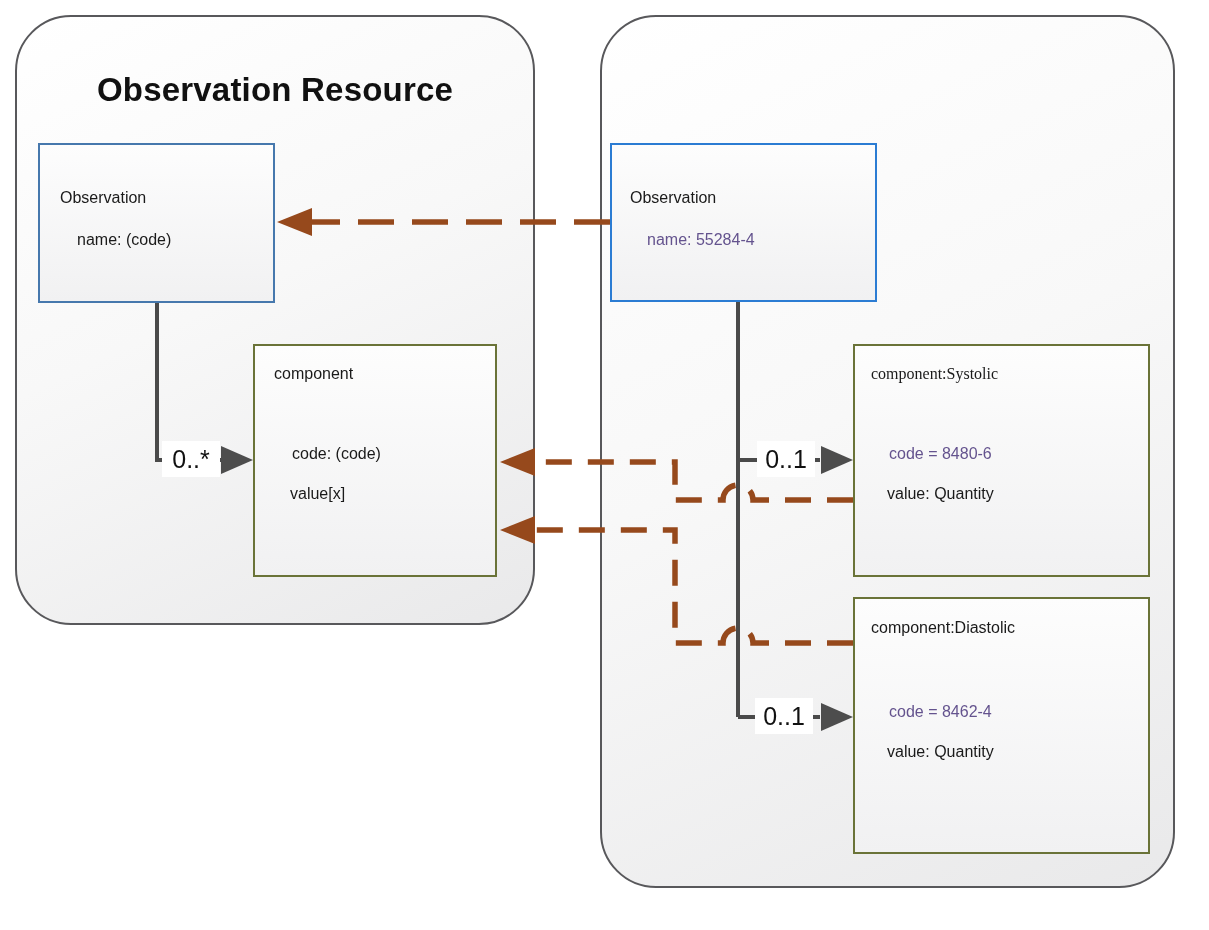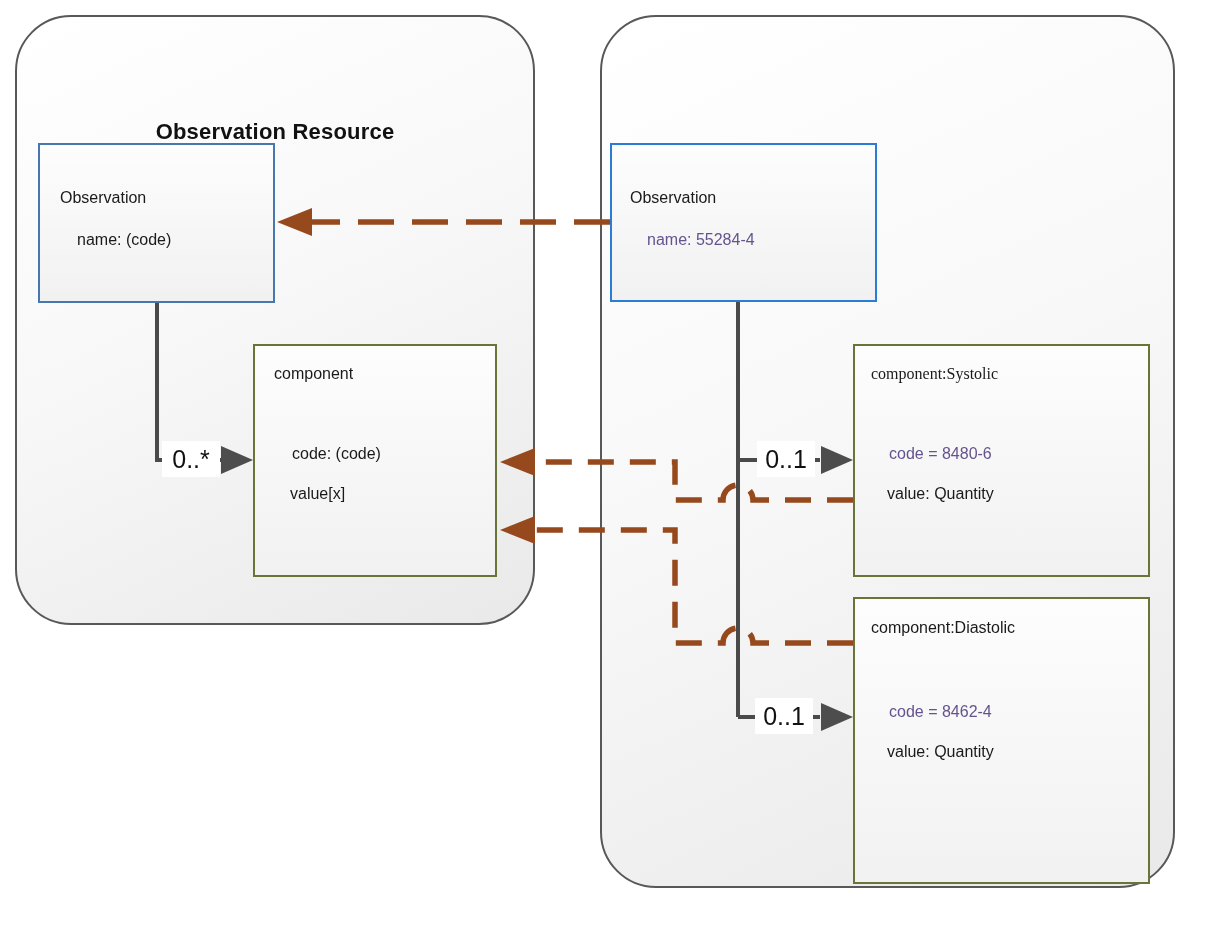--- a/index.html
+++ b/index.html
@@ -15,25 +15,24 @@
     position: absolute;
     border: 2.5px solid #58585b;
     border-radius: 56px;
     background: linear-gradient(155deg, #ffffff 0%, #f8f8f8 45%, #e9e9ea 100%);
     box-sizing: border-box;
   }
   .container-title {
     position: absolute;
     width: 100%;
     text-align: center;
-    font-size: 22px;
+    font-size: 33px;
     font-weight: bold;
     color: #111111;
     letter-spacing: 0.2px;
-    margin-top: 48px;
   }
   .node-box {
     position: absolute;
     box-sizing: border-box;
     background: linear-gradient(180deg, #fdfdfd 0%, #f1f1f2 100%);
   }
   .blue-left  { border: 2px solid #4678ad; }
   .blue-right { border: 2px solid #2b7cd3; }
   .olive      { border: 2px solid #6a7338; padding-left: 24px; }
   .node-line {
@@ -105,21 +104,21 @@
     <span class="node-line" style="left:18px; top:44px;">Observation</span>
     <span class="node-line purple" style="left:35px; top:86px;">name: 55284-4</span>
   </div>
 
   <div class="node-box olive" style="left:853px; top:344px; width:297px; height:233px;">
     <span class="node-line" style="left:16px; top:19px;font-family:Liberation Serif, serif;">component:Systolic</span>
     <span class="node-line purple" style="left:34px; top:99px;">code = 8480-6</span>
     <span class="node-line" style="left:32px; top:139px;">value: Quantity</span>
   </div>
 
-  <div class="node-box olive" style="left:853px; top:597px; width:297px; height:287px;">
+  <div class="node-box olive" style="left:853px; top:597px; width:297px; height:257px;">
     <span class="node-line" style="left:16px; top:20px;">component:Diastolic</span>
     <span class="node-line purple" style="left:34px; top:104px;">code = 8462-4</span>
     <span class="node-line" style="left:32px; top:144px;">value: Quantity</span>
   </div>
 
   <div class="mult-label" style="left:162px; top:441px; width:58px; height:36px;">0..*</div>
   <div class="mult-label" style="left:757px; top:441px; width:58px; height:36px;">0..1</div>
   <div class="mult-label" style="left:755px; top:698px; width:58px; height:36px;">0..1</div>
 
 </div>

